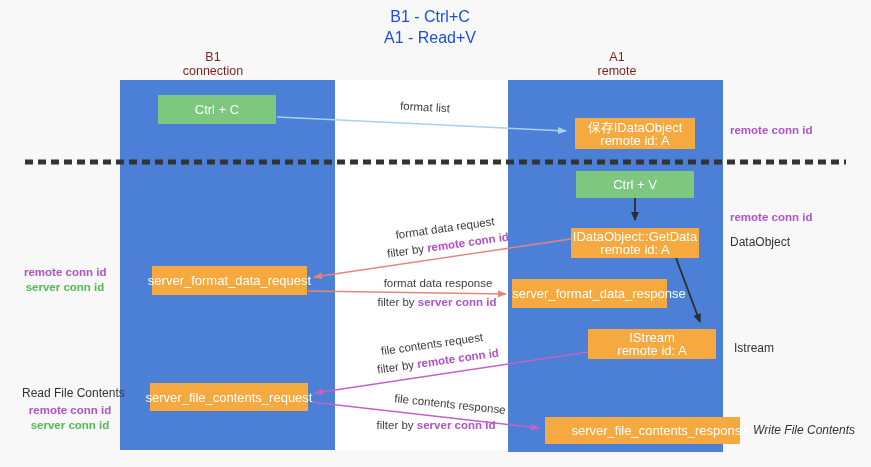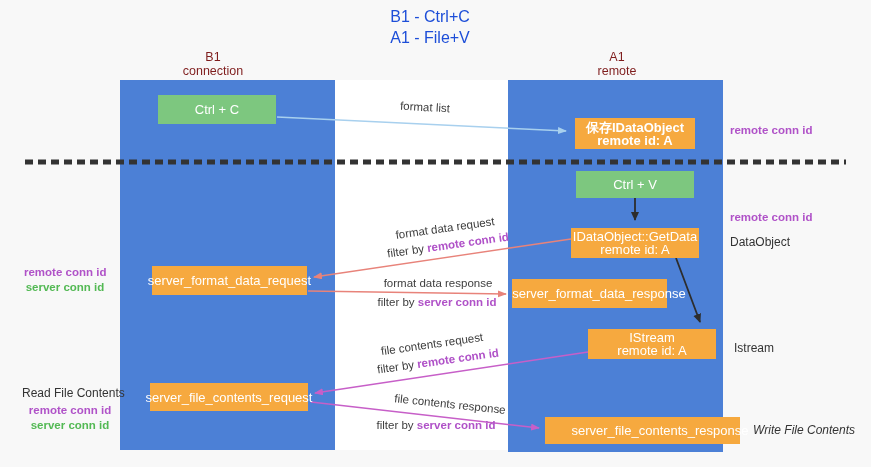--- a/index.html
+++ b/index.html
@@ -22,21 +22,21 @@
   .col-header{width:110px;text-align:center;font-size:12.5px;line-height:14px;color:#7f1d1d;}
   .hdr-left{left:158px;top:50px;}
   .hdr-right{left:562px;top:50px;}
 
   .box{display:flex;align-items:center;justify-content:center;text-align:center;
        color:#fff;font-size:13px;line-height:13px;z-index:5;}
   .green{background:#7dc77f;}
   .orange{background:#f6a93f;}
 
   .b-ctrlc{left:158px;top:95px;width:118px;height:29px;}
-  .b-save{left:575px;top:118px;width:120px;height:31px;font-weight:bold;}
+  .b-save{left:575px;top:118px;width:120px;height:31px;}
   .b-ctrlv{left:576px;top:171px;width:118px;height:27px;}
   .b-getdata{left:571px;top:228px;width:128px;height:30px;}
   .b-fmtresp{left:512px;top:279px;width:136px;height:29px;padding-left:19px;}
   .b-istream{left:588px;top:329px;width:128px;height:30px;}
   .b-fmtreq{left:152px;top:266px;width:155px;height:29px;}
   .b-filereq{left:150px;top:383px;width:158px;height:28px;}
   .b-fileresp{left:545px;top:417px;width:160px;height:27px;padding-left:35px;}
 
   svg.wires{position:absolute;left:0;top:0;z-index:4;}
 
@@ -53,21 +53,21 @@
 
 <div class="stage">
 
   <div class="abs gap-panel"></div>
 
   <div class="abs col col-left"></div>
   <div class="abs col col-right"></div>
 
   <div class="abs title">
     <div>B1 - Ctrl+C</div>
-    <div>A1 - File+V</div>
+    <div>A1 - Read+V</div>
   </div>
 
   <div class="abs col-header hdr-left">
     <div>B1</div>
     <div>connection</div>
   </div>
   <div class="abs col-header hdr-right">
     <div>A1</div>
     <div>remote</div>
   </div>

